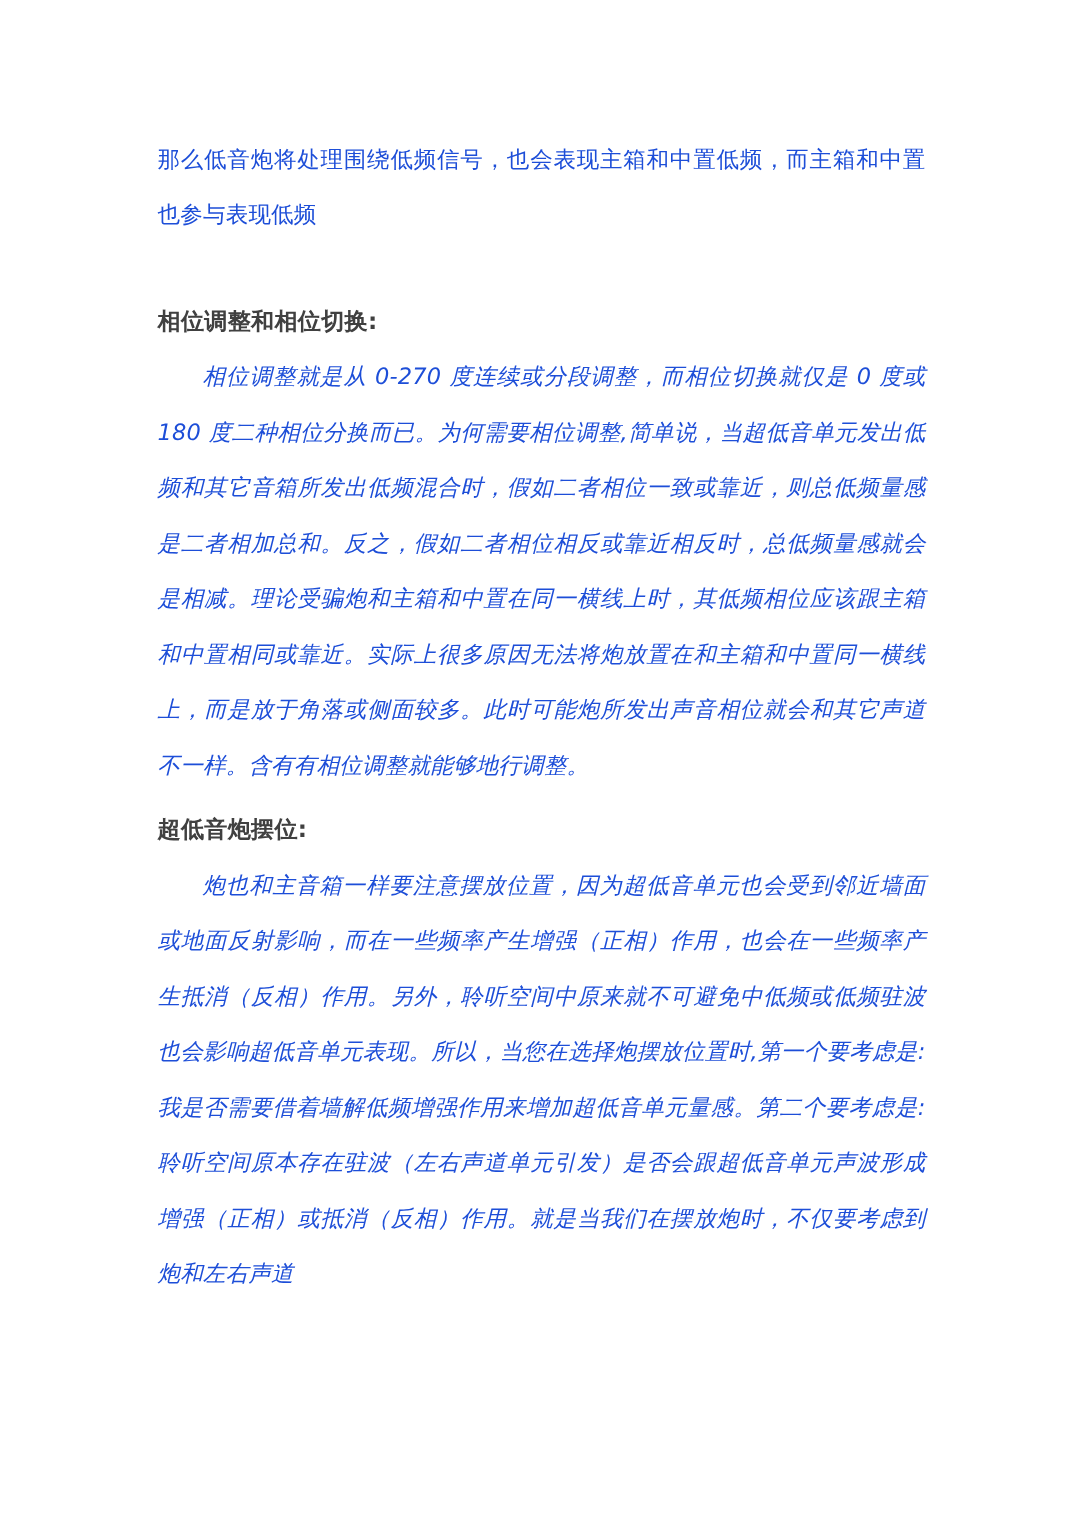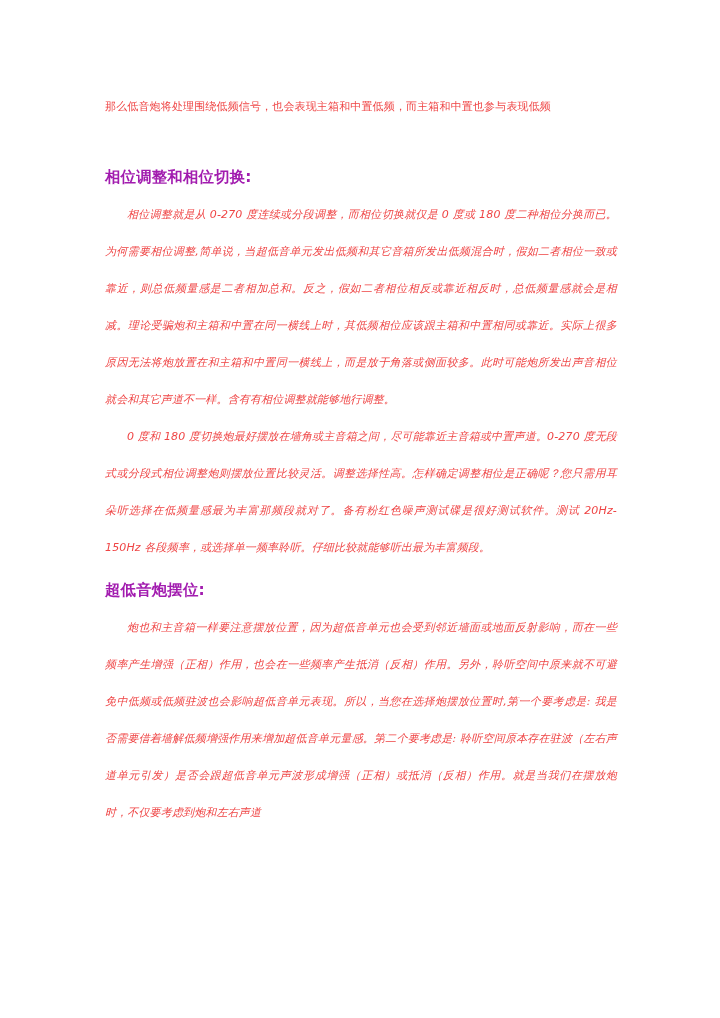--- a/index.html
+++ b/index.html
@@ -19,35 +19,35 @@
     height: 1018px;
     background: #ffffff;
     box-sizing: border-box;
     padding: 88px 103px 0 105px;
   }
   .doc-body {
     width: 512px;
   }
   p.para {
     margin: 0;
-    color: #ef4444;
-    font-size: 11px;
+    color: #1d4ed8;
+    font-size: 15px;
     line-height: 37px;
     text-align: justify;
     text-justify: inter-ideograph;
     letter-spacing: 0.15px;
     font-weight: 400;
   }
   p.para.indent {
     text-indent: 2em;
     font-style: italic;
   }
   h2.heading {
     margin: 0;
-    color: #a21caf;
+    color: #404040;
     font-size: 15.4px;
     line-height: 37px;
     font-weight: 700;
     letter-spacing: 0.2px;
     text-align: left;
   }
   .gap-after-first {
     height: 34px;
   }
   .gap-heading-top {
@@ -61,21 +61,20 @@
   <div class="doc-body">
 
     <p class="para">那么低音炮将处理围绕低频信号，也会表现主箱和中置低频，而主箱和中置也参与表现低频</p>
 
     <div class="gap-after-first"></div>
 
     <h2 class="heading">相位调整和相位切换:</h2>
 
     <p class="para indent">相位调整就是从 0-270 度连续或分段调整，而相位切换就仅是 0 度或 180 度二种相位分换而已。为何需要相位调整,简单说，当超低音单元发出低频和其它音箱所发出低频混合时，假如二者相位一致或靠近，则总低频量感是二者相加总和。反之，假如二者相位相反或靠近相反时，总低频量感就会是相减。理论受骗炮和主箱和中置在同一横线上时，其低频相位应该跟主箱和中置相同或靠近。实际上很多原因无法将炮放置在和主箱和中置同一横线上，而是放于角落或侧面较多。此时可能炮所发出声音相位就会和其它声道不一样。含有有相位调整就能够地行调整。</p>
 
-    <p class="para indent">0 度和 180 度切换炮最好摆放在墙角或主音箱之间，尽可能靠近主音箱或中置声道。0-270 度无段式或分段式相位调整炮则摆放位置比较灵活。调整选择性高。怎样确定调整相位是正确呢？您只需用耳朵听选择在低频量感最为丰富那频段就对了。备有粉红色噪声测试碟是很好测试软件。测试 20Hz-150Hz 各段频率，或选择单一频率聆听。仔细比较就能够听出最为丰富频段。</p>
 
     <div class="gap-heading-top"></div>
 
     <h2 class="heading">超低音炮摆位:</h2>
 
     <p class="para indent">炮也和主音箱一样要注意摆放位置，因为超低音单元也会受到邻近墙面或地面反射影响，而在一些频率产生增强（正相）作用，也会在一些频率产生抵消（反相）作用。另外，聆听空间中原来就不可避免中低频或低频驻波也会影响超低音单元表现。所以，当您在选择炮摆放位置时,第一个要考虑是: 我是否需要借着墙解低频增强作用来增加超低音单元量感。第二个要考虑是: 聆听空间原本存在驻波（左右声道单元引发）是否会跟超低音单元声波形成增强（正相）或抵消（反相）作用。就是当我们在摆放炮时，不仅要考虑到炮和左右声道</p>
 
   </div>
 </div>
 

